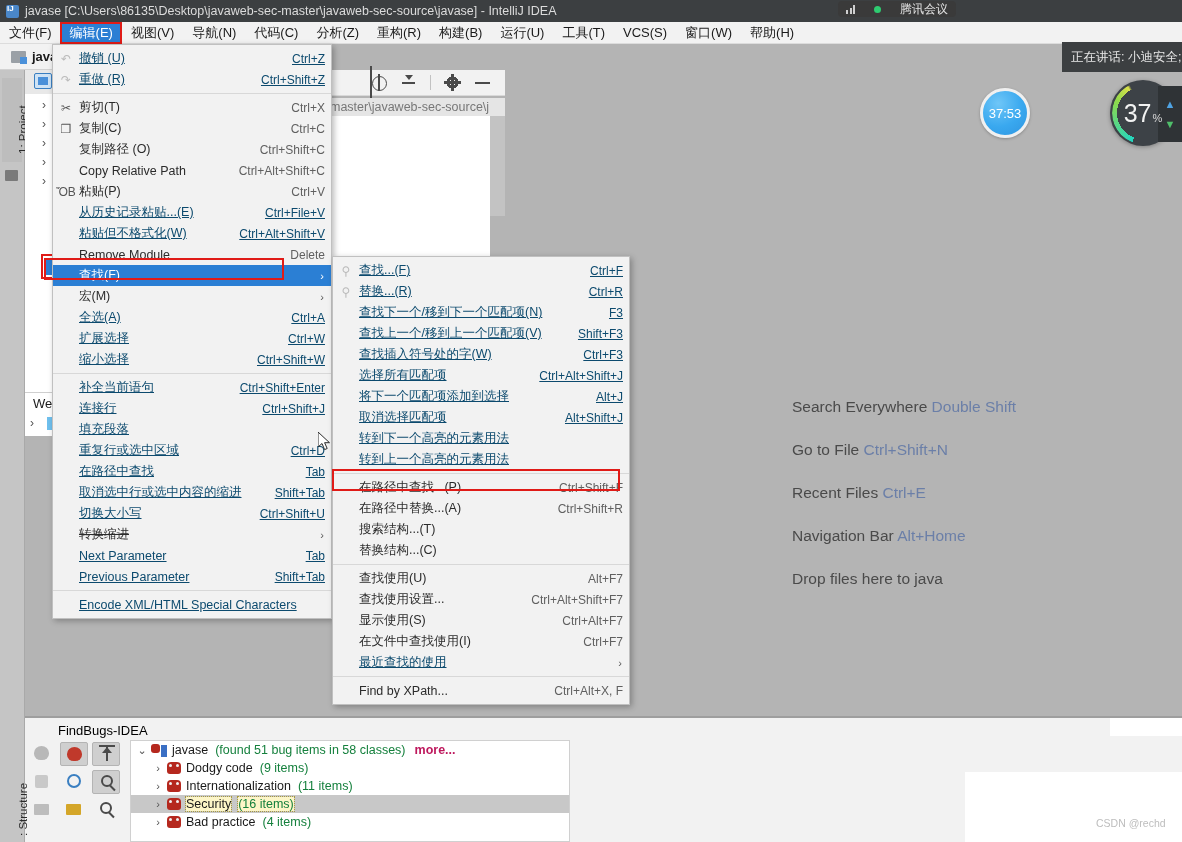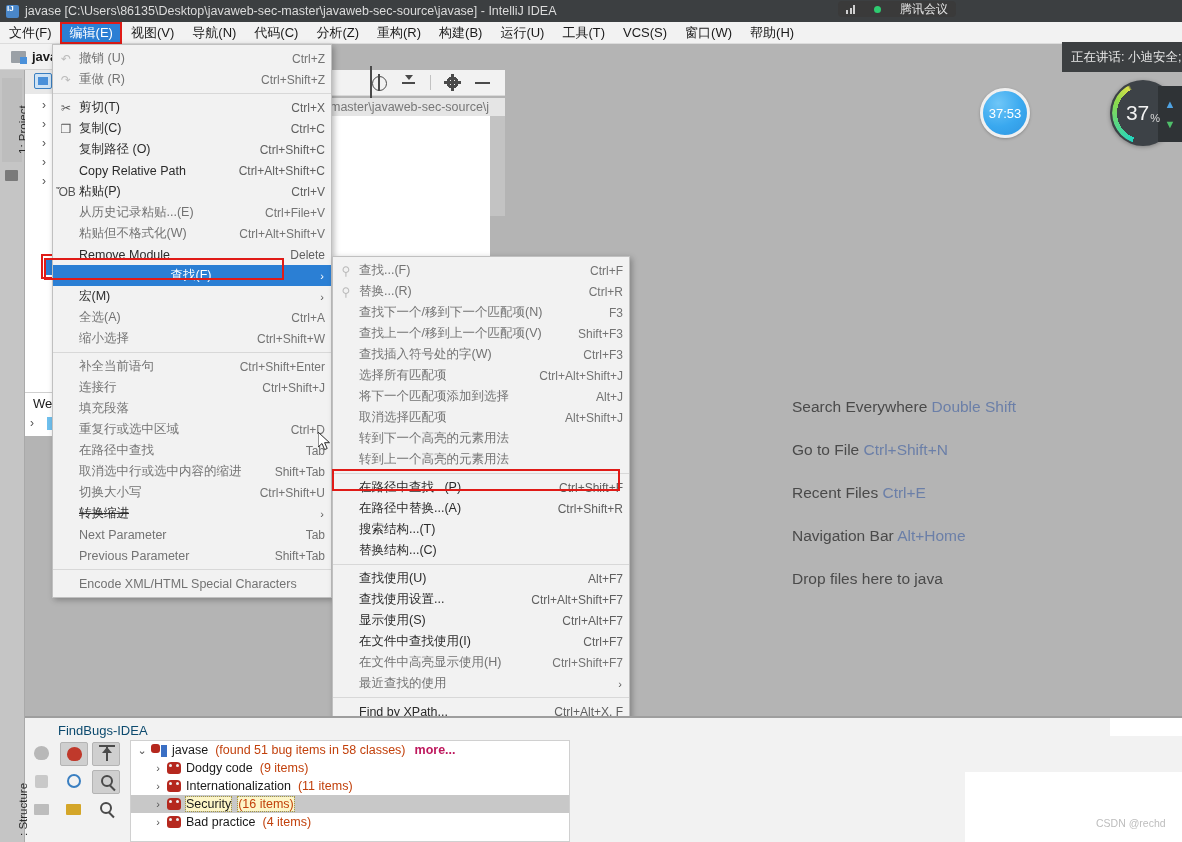--- a/index.html
+++ b/index.html
@@ -185,23 +185,23 @@
 
   .menu-item{
     display:flex; align-items:center; height:21px; padding:0 6px 0 0; position:relative;
     white-space:nowrap;
   }
   .menu-item .mi-icon{ width:26px; text-align:center; font-size:12px; color:#555; flex:none; }
   .menu-item .mi-label{ flex:1 1 auto; padding-left:0; }
   .menu-item .mi-accel{ color:#606060; font-size:12px; padding-left:22px; flex:none; }
   .menu-item .mi-arrow{ position:absolute; right:7px; font-size:11px; color:#5a5a5a; }
   .menu-item.disabled .mi-label,
-  .menu-item.disabled .mi-accel{ color:#737373; }
+  .menu-item.disabled .mi-accel{ color:#0c4a6e;text-decoration:underline; }
   .menu-item.disabled .mi-icon{ color:#bbb; }
-  .menu-item.selected{ background:#2b7fd4;text-align:center; }
+  .menu-item.selected{ background:#2b7fd4; }
   .menu-item.selected .mi-label,
   .menu-item.selected .mi-accel,
   .menu-item.selected .mi-arrow{ color:#ffffff; }
   .menu-sep{ height:1px; background:#d8d8d8; margin:3px 0; }
   .menu-item.strike .mi-label{ text-decoration:line-through; }
 
   .hl-box{ position:absolute; border:2px solid #e01b17; pointer-events:none; }
 
   
   .hints{
@@ -222,41 +222,41 @@
     position:absolute; left:1110px; top:80px; width:66px; height:66px; border-radius:50%;
     background:#3d4247; box-shadow:0 1px 4px rgba(0,0,0,.3);
     display:flex; align-items:center; justify-content:center;
   }
   .net-bubble .ring{
     position:absolute; left:2px; top:2px; width:62px; height:62px; border-radius:50%;
     background:conic-gradient(from 200deg, #23d6c0 0deg, #8fd94a 95deg, #d9e04a 130deg, transparent 135deg);
     -webkit-mask: radial-gradient(circle, transparent 0 26px, #000 26px);
             mask: radial-gradient(circle, transparent 0 26px, #000 26px);
   }
-  .net-bubble .val{ color:#f2f2f2; font-size:21px; position:relative; z-index:2; }
+  .net-bubble .val{ color:#f2f2f2; font-size:25px; position:relative; z-index:2; }
   .net-bubble .pct{ color:#d8d8d8; font-size:11px; position:relative; z-index:2; align-self:flex-end; margin-bottom:22px; margin-left:1px;}
   .speak-chip{
     position:absolute; left:1062px; top:42px; width:120px; height:30px;
     background:#3c3f41; color:#e8e8e8; font-size:12.5px;
     display:flex; align-items:center; padding-left:9px; overflow:hidden; white-space:nowrap;
   }
   .net-side{
     position:absolute; left:1158px; top:86px; width:24px; height:56px; background:#2f3336;
     display:flex; flex-direction:column; align-items:center; justify-content:center; gap:8px; font-size:11px;
   }
   .net-side .up{ color:#4fa3e3; }
   .net-side .down{ color:#4fbf6a; }
 
   
   .fb-sep{ position:absolute; left:25px; top:716px; width:1157px; height:2px; background:#9e9e9e; }
   .fb-panel{
     position:absolute; left:25px; top:718px; width:1157px; height:124px; background:#f2f2f2;
   }
   .fb-title{
-    position:absolute; left:58px; top:723px; font-size:13px; color:#0c4a6e;
+    position:absolute; left:58px; top:723px; font-size:13px; color:#000000;
   }
   .fb-left-strip{
     position:absolute; left:0; top:718px; width:25px; height:124px; background:#c5c5c5;
     border-right:1px solid #a9a9a9;
   }
   .fb-left-strip .vtxt{
     position:absolute; left:17px; top:118px; transform:rotate(-90deg); transform-origin:left top;
     font-size:11.5px; color:#2b2b2b; white-space:nowrap;
   }
   .fb-toolgrid{
@@ -288,21 +288,21 @@
   .fb-row{ display:flex; align-items:center; height:18px; font-size:12.5px; color:#1a1a1a; padding-left:2px; }
   .fb-row.sel{ background:#c8c8c8; }
   .fb-chev{ width:18px; text-align:center; font-size:11px; color:#555; flex:none; }
   .fb-bug{ width:14px;height:12px;background:#b5281e;border-radius:4px 4px 3px 3px;flex:none;margin-right:5px;position:relative; }
   .fb-bug:before{ content:""; position:absolute; left:2px; top:2px; width:3px;height:3px;background:#f0f0f0;border-radius:50%; }
   .fb-bug:after{ content:""; position:absolute; right:2px; top:2px; width:3px;height:3px;background:#f0f0f0;border-radius:50%; }
   .fb-mod{ width:16px;height:13px;flex:none;margin-right:5px;position:relative; }
   .fb-mod:before{ content:""; position:absolute;left:0;top:0;width:9px;height:9px;background:#b5281e;border-radius:3px; }
   .fb-mod:after{ content:""; position:absolute;right:0;top:1px;width:6px;height:12px;background:#3a6fc4; }
   .fb-name{ }
-  .fb-count{ color:#c2410c; margin-left:7px; }
+  .fb-count{ color:#15803d; margin-left:7px; }
   .fb-more{ color:#be185d; margin-left:9px;font-weight:bold; }
   .fb-hl{ background:#fdf6c8; outline:1px dotted #a89a3c; }
   .fb-right{
     position:absolute; left:965px; top:772px; width:217px; height:70px; background:#ffffff;
   }
   .fb-rightpad{
     position:absolute; left:570px; top:740px; width:395px; height:102px; background:#f2f2f2;
   }
   .fb-top-white{ position:absolute; left:1110px; top:718px; width:72px; height:18px; background:#ffffff; }
   .csdn{
@@ -458,20 +458,25 @@
         <span class="mi-accel"></span>
         <span class="mi-arrow">›</span>
       </div>
       <div class="menu-item disabled">
         <span class="mi-icon"></span>
         <span class="mi-label">全选(A)</span>
         <span class="mi-accel">Ctrl+A</span>
       </div>
       <div class="menu-item disabled">
         <span class="mi-icon"></span>
+        <span class="mi-label">扩展选择</span>
+        <span class="mi-accel">Ctrl+W</span>
+      </div>
+      <div class="menu-item disabled">
+        <span class="mi-icon"></span>
         <span class="mi-label">缩小选择</span>
         <span class="mi-accel">Ctrl+Shift+W</span>
       </div>
       <div class="menu-sep"></div>
       <div class="menu-item disabled">
         <span class="mi-icon"></span>
         <span class="mi-label">补全当前语句</span>
         <span class="mi-accel">Ctrl+Shift+Enter</span>
       </div>
       <div class="menu-item disabled">
@@ -614,25 +619,20 @@
       </div>
       <div class="menu-item">
         <span class="mi-icon"></span>
         <span class="mi-label">显示使用(S)</span>
         <span class="mi-accel">Ctrl+Alt+F7</span>
       </div>
       <div class="menu-item">
         <span class="mi-icon"></span>
         <span class="mi-label">在文件中查找使用(I)</span>
         <span class="mi-accel">Ctrl+F7</span>
-      </div>
-      <div class="menu-item disabled">
-        <span class="mi-icon"></span>
-        <span class="mi-label">在文件中高亮显示使用(H)</span>
-        <span class="mi-accel">Ctrl+Shift+F7</span>
       </div>
       <div class="menu-item disabled">
         <span class="mi-icon"></span>
         <span class="mi-label">最近查找的使用</span>
         <span class="mi-accel"></span>
         <span class="mi-arrow">›</span>
       </div>
       <div class="menu-sep"></div>
       <div class="menu-item">
         <span class="mi-icon"></span>

